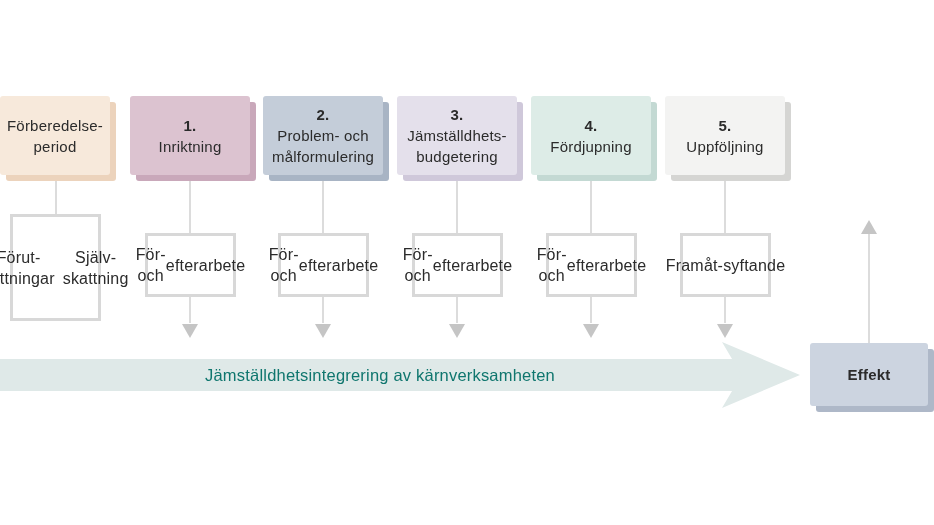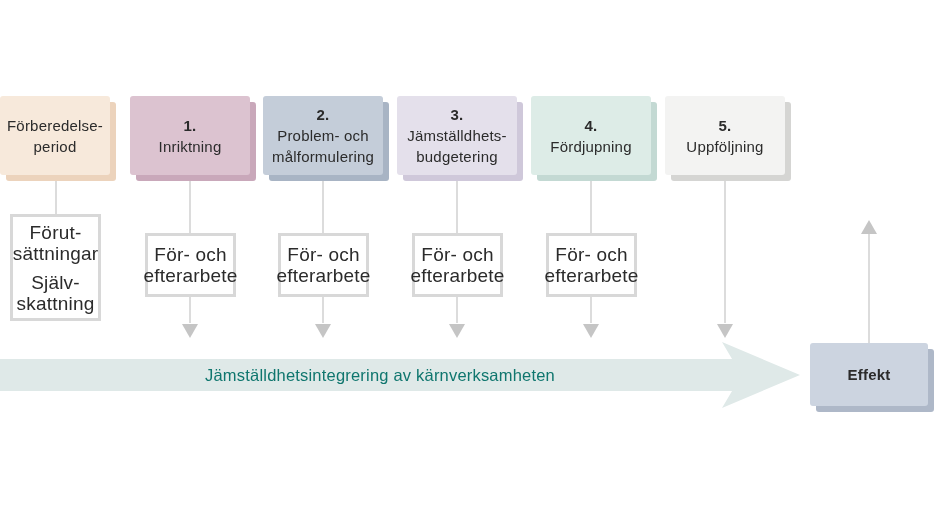--- a/index.html
+++ b/index.html
@@ -14,22 +14,22 @@
     box-shadow:6px 6px 0 var(--shadow,#ccc);
     display:flex;flex-direction:column;justify-content:center;align-items:center;
     text-align:center;font-size:15px;line-height:21px;z-index:3;
   }
   .topbox .num{font-weight:bold;letter-spacing:.3px;}
   .ln{letter-spacing:.2px;}
   
   .sub{
     position:absolute;top:233px;width:91px;height:64px;box-sizing:border-box;
     background:#ffffff;border:3px solid #d8d8d8;z-index:4;
-    display:flex;flex-direction:column;justify-content:center;align-items:center;
-    text-align:center;font-size:19px;line-height:21px;
+    display:flex;flex-direction:row;justify-content:center;align-items:center;
+    text-align:center;font-size:16px;line-height:21px;
   }
   .sub.tall{top:214px;height:107px;gap:8px;}
   
   .vline{position:absolute;width:2px;z-index:1;background:var(--line,#dcdcdc);}
   .arr-down{position:absolute;width:0;height:0;z-index:2;
     border-left:8px solid transparent;border-right:8px solid transparent;
     border-top:14px solid #c5c5c5;}
   .arr-up{position:absolute;width:0;height:0;z-index:2;
     border-left:8px solid transparent;border-right:8px solid transparent;
     border-bottom:14px solid #c5c5c5;}
@@ -117,20 +117,24 @@
     <div class="ln">efterarbete</div>
   </div>
   <div class="sub" style="left:412px">
     <div class="ln">För- och</div>
     <div class="ln">efterarbete</div>
   </div>
   <div class="sub" style="left:546px">
     <div class="ln">För- och</div>
     <div class="ln">efterarbete</div>
   </div>
+  <div class="sub" style="left:680px">
+    <div class="ln">Framåt-</div>
+    <div class="ln">syftande</div>
+  </div>
 
   <div class="band" style="--fill: #dfe9e8;"></div>
   <div class="band-head" style="--fill: #dfe9e8;"></div>
   <div class="band-label">Jämställdhetsintegrering av kärnverksamheten</div>
 
   <div class="effekt" style="--fill: #ccd4e0; --shadow: #aeb8c8;">
     <div class="ln">Effekt</div>
   </div>
 
 </div>

